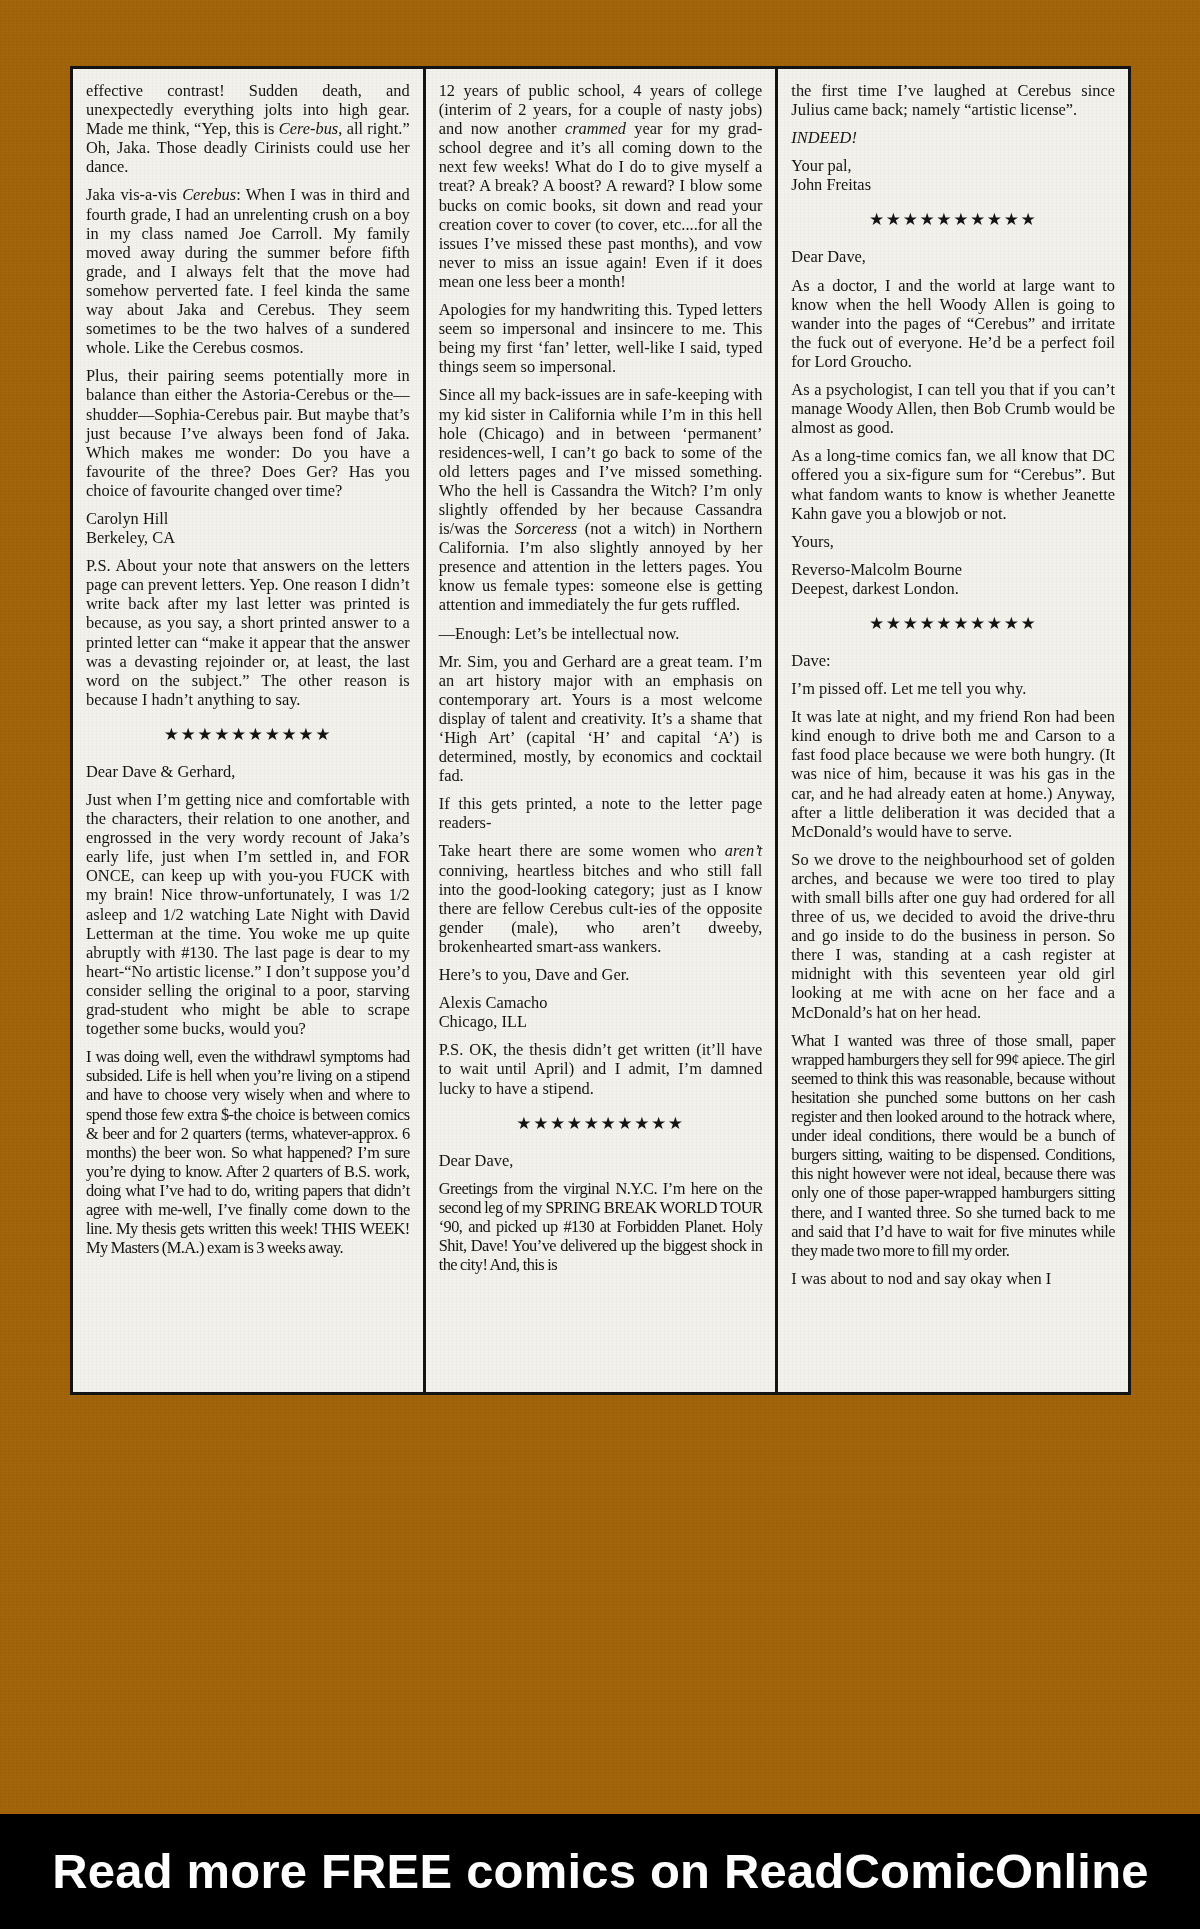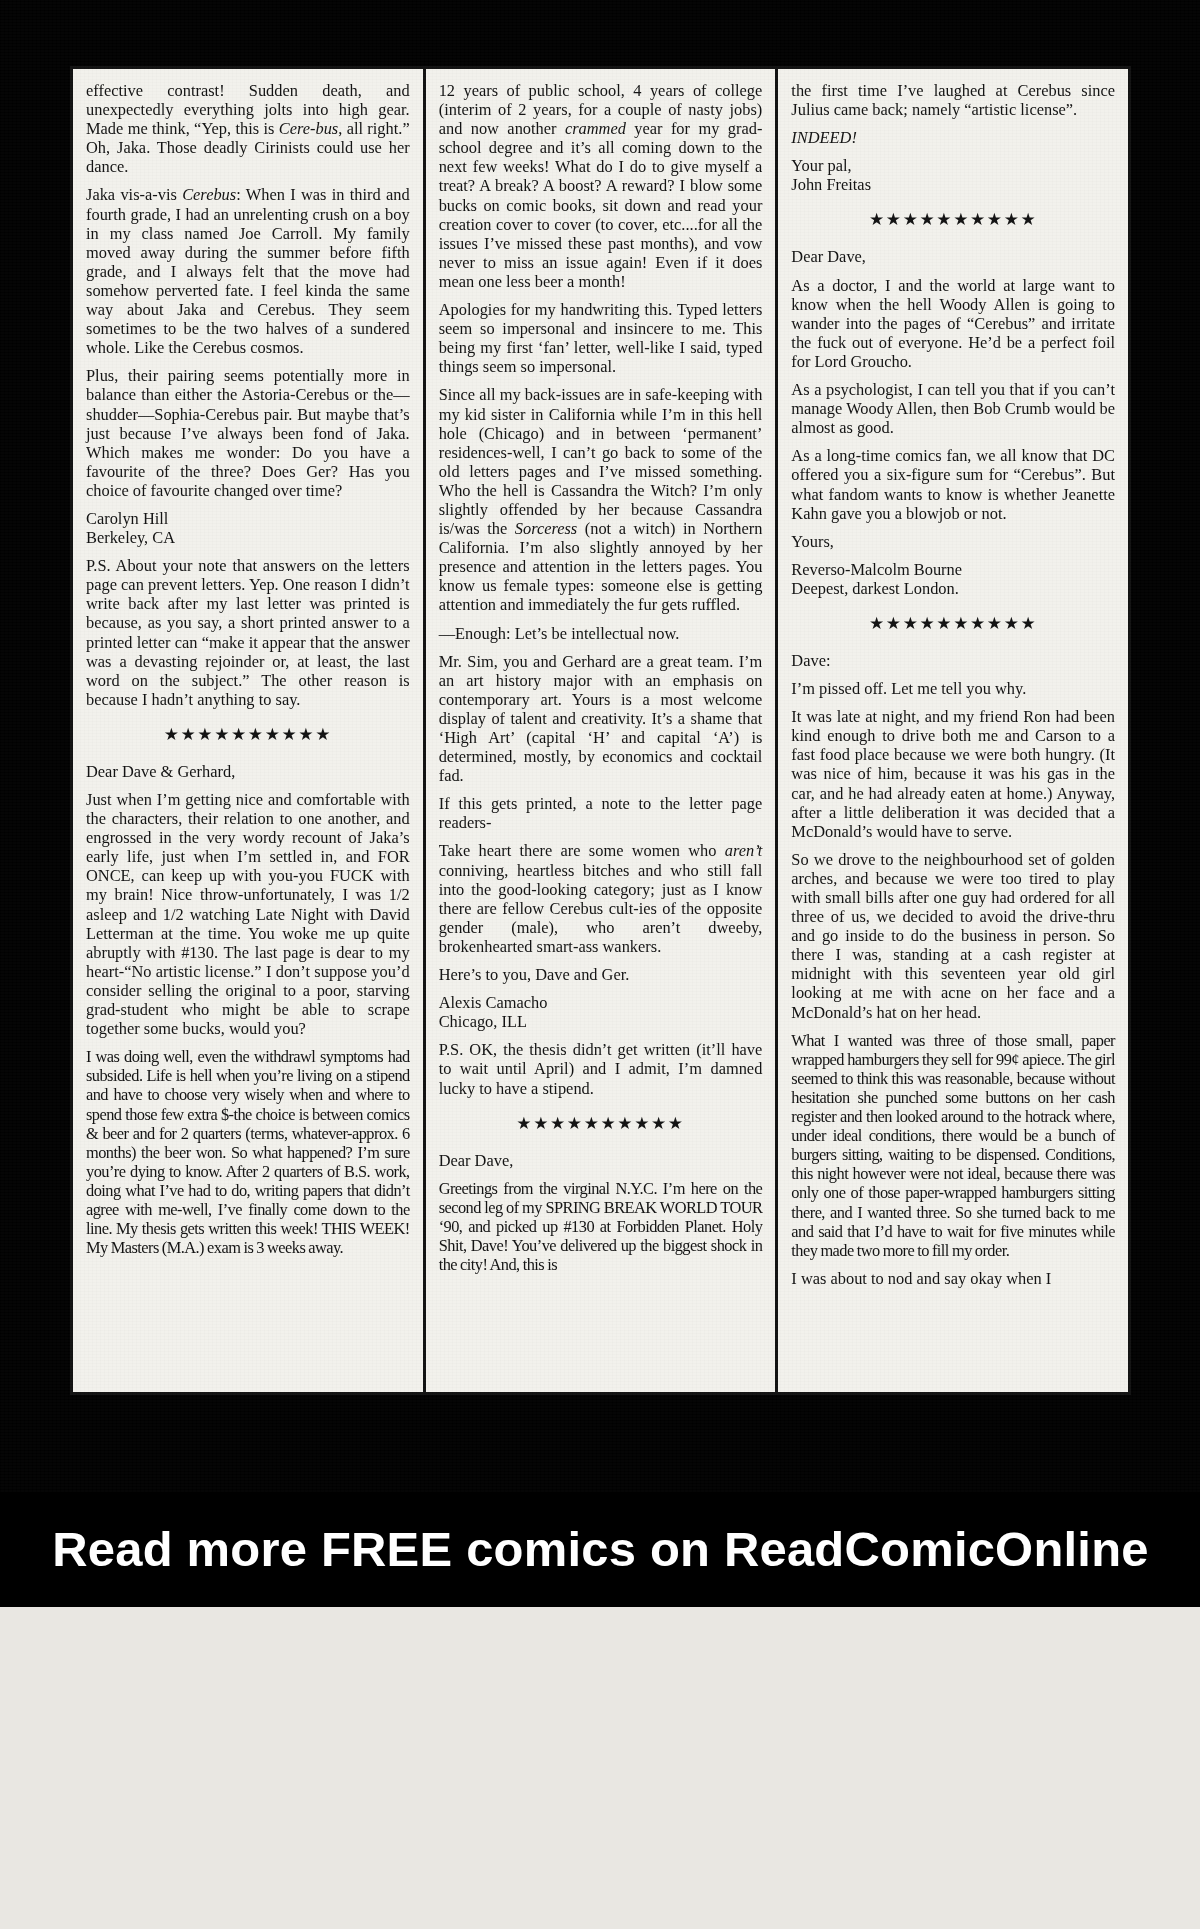--- a/index.html
+++ b/index.html
@@ -8,22 +8,22 @@
     width: 1200px;
     background: #e9e7e2;
   }
   body {
     font-family: "Liberation Serif", serif;
     -webkit-font-smoothing: antialiased;
   }
   #page {
     position: relative;
     width: 1200px;
-    height: 1607px;
-    background: #000000;
+    height: 1929px;
+    background: #a16207;
     overflow: hidden;
   }
   
   #page:before {
     content: "";
     position: absolute; inset: 0;
     background:
       repeating-linear-gradient(0deg, rgba(0,0,0,0.012) 0px, rgba(0,0,0,0.012) 1px, rgba(255,255,255,0.01) 1px, rgba(255,255,255,0.01) 3px),
       repeating-linear-gradient(90deg, rgba(0,0,0,0.010) 0px, rgba(0,0,0,0.010) 1px, rgba(255,255,255,0.008) 1px, rgba(255,255,255,0.008) 4px);
     pointer-events: none;

